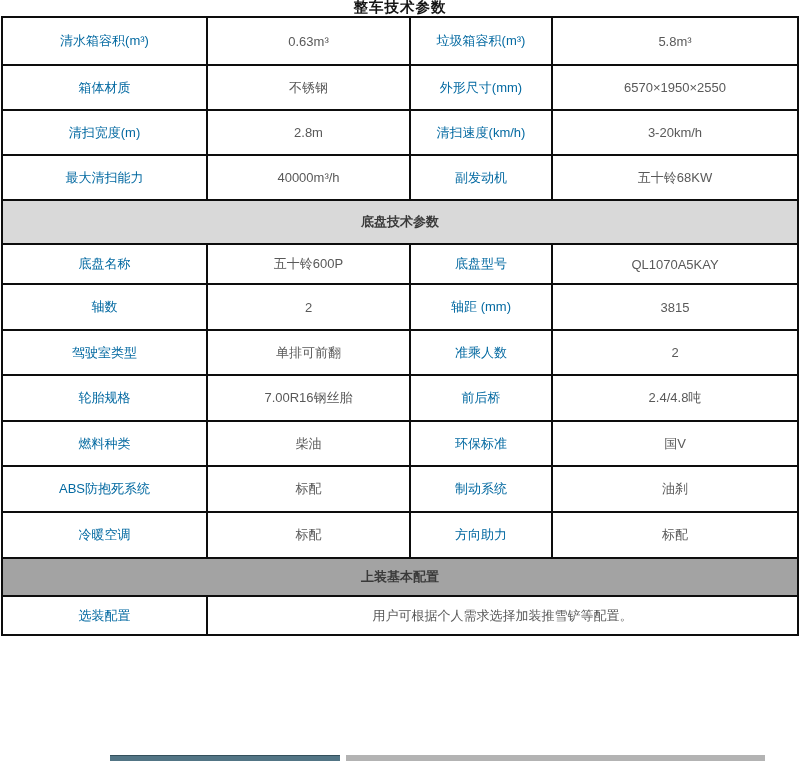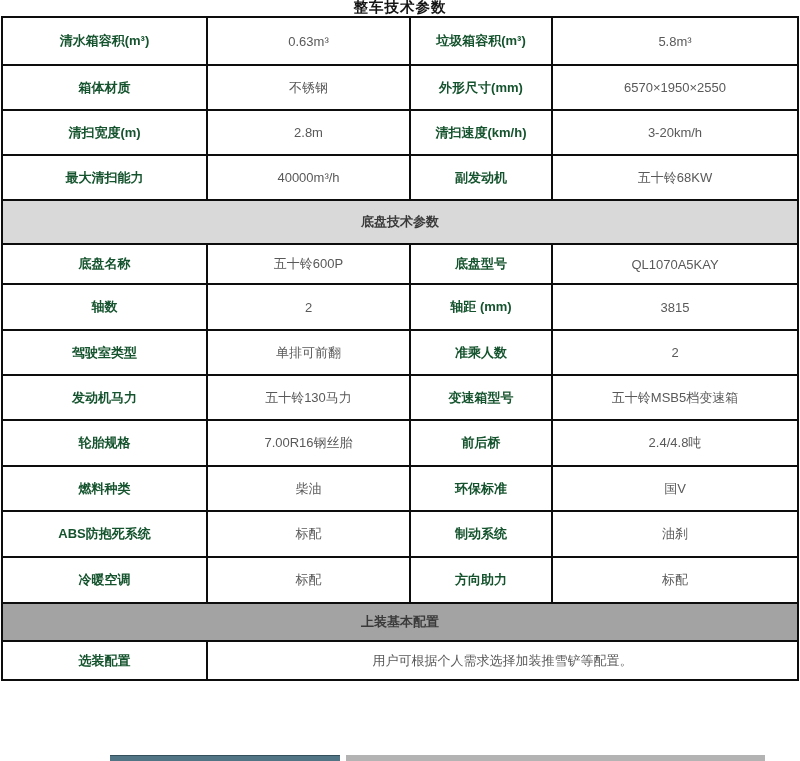--- a/index.html
+++ b/index.html
@@ -25,21 +25,21 @@
     width: 796px;
     margin-left: 1px;
   }
   table.spec td {
     border: 2px solid #0d0d0d;
     text-align: center;
     vertical-align: middle;
     font-size: 13px;
     overflow: hidden;
   }
-  td.label   { font-weight: bold; color: #14532d; }
+  td.label   { font-weight: normal; color: #0369a1; }
   td.value   { color: #595959; }
   td.section-header {
     background: #d9d9d9;
     font-weight: bold;
     color: #3a3a3a;
     font-size: 13.5px;
   }
   td.wide-value {
     padding: 4px 34px;
     line-height: 24px;
@@ -97,26 +97,20 @@
         <td class="value">2</td>
         <td class="label">轴距 (mm)</td>
         <td class="value">3815</td>
       </tr>
       <tr style="height: 45px;">
         <td class="label">驾驶室类型</td>
         <td class="value">单排可前翻</td>
         <td class="label">准乘人数</td>
         <td class="value">2</td>
       </tr>
-      <tr style="height: 45px;">
-        <td class="label">发动机马力</td>
-        <td class="value">五十铃130马力</td>
-        <td class="label">变速箱型号</td>
-        <td class="value">五十铃MSB5档变速箱</td>
-      </tr>
       <tr style="height: 46px;">
         <td class="label">轮胎规格</td>
         <td class="value">7.00R16钢丝胎</td>
         <td class="label">前后桥</td>
         <td class="value">2.4/4.8吨</td>
       </tr>
       <tr style="height: 45px; padding-left: 15px;">
         <td class="label">燃料种类</td>
         <td class="value">柴油</td>
         <td class="label">环保标准</td>

